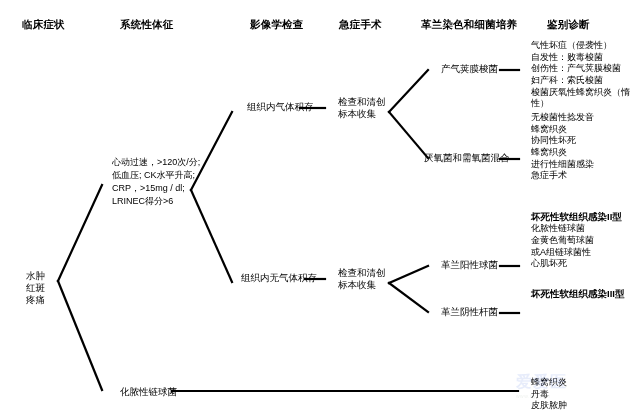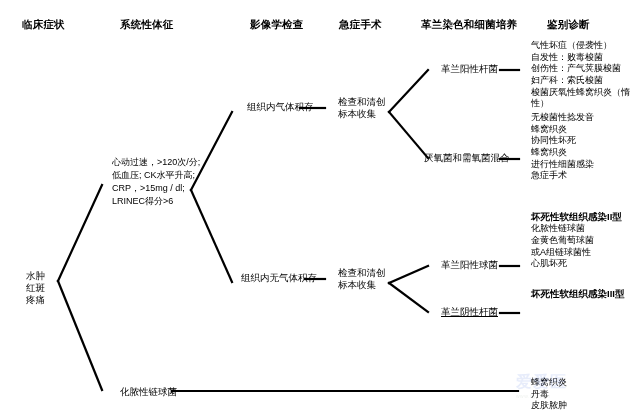--- a/index.html
+++ b/index.html
@@ -130,24 +130,24 @@
   <div class="node lbl-nw" style="left: 112px; top: 386px;">化脓性链球菌</div>
 
   <div class="node lbl-nw" style="left: 239px; top: 101px;">组织内气体积存</div>
   <div class="node lbl-nw" style="left: 233px; top: 272px;">组织内无气体积存</div>
 
   <div class="node lbl" style="left: 330px; top: 96px;">检查和清创
 标本收集</div>
   <div class="node lbl" style="left: 330px; top: 267px;">检查和清创
 标本收集</div>
 
-  <div class="node lbl-nw" style="left: 433px; top: 63px;">革兰阳性杆菌</div>
+  <div class="node lbl-nw" style="left: 433px; top: 63px;">产气荚膜梭菌</div>
   <div class="node lbl-nw" style="left: 416px; top: 152px;">厌氧菌和需氧菌混合</div>
   <div class="node lbl-nw" style="left: 433px; top: 259px;">革兰阳性球菌</div>
-  <div class="node lbl-nw" style="left: 433px; top: 306px; text-decoration: underline;">革兰阴性杆菌</div>
+  <div class="node lbl-nw" style="left: 433px; top: 306px;">革兰阴性杆菌</div>
 
   <div id="dx-host">
       <div class="node" style="left: 523px; top: 40px;"><div class="dx">气性坏疽（侵袭性）
 自发性：败毒梭菌
 创伤性：产气荚膜梭菌
 妇产科：索氏梭菌
 梭菌厌氧性蜂窝织炎（惰性）</div></div>
       <div class="node" style="left: 523px; top: 112px;"><div class="dx">无梭菌性捻发音
 蜂窝织炎
 协同性坏死

